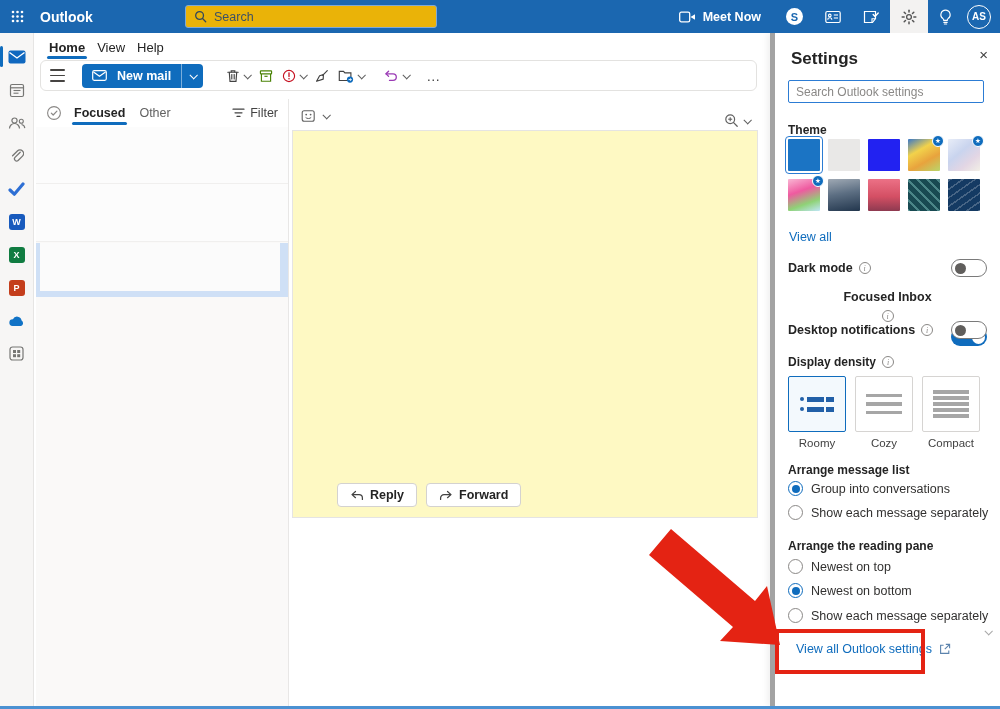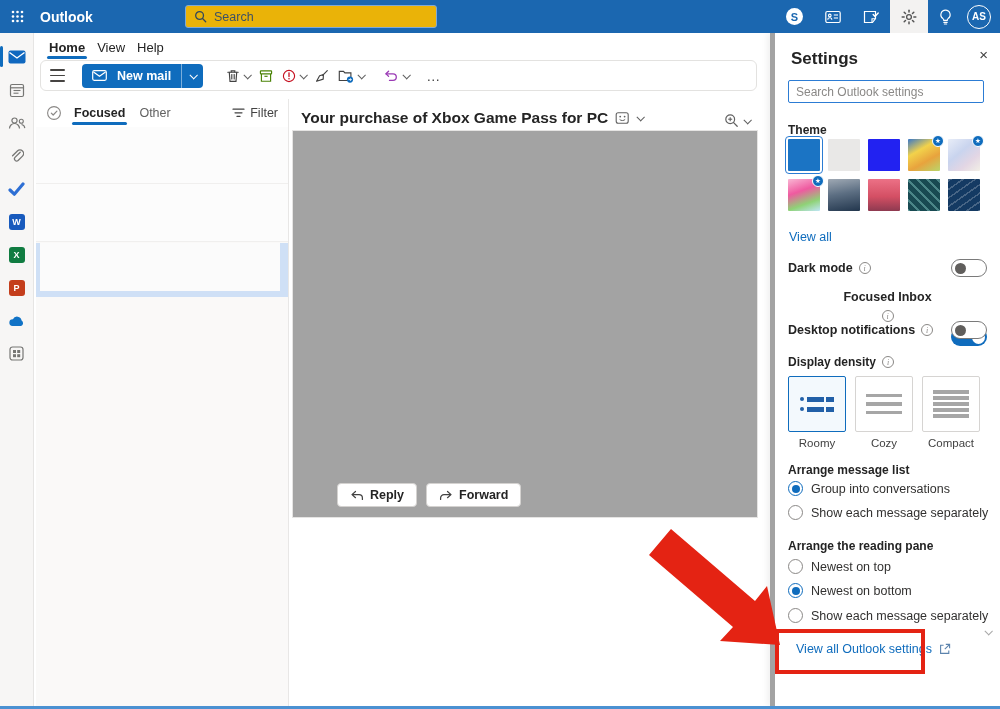--- a/index.html
+++ b/index.html
@@ -55,21 +55,21 @@
   .li-sel { position:absolute; left:0; right:0; top:144px; height:54px; background:#cfe0f6; cursor:pointer; }
   .li-sel .inner { position:absolute; left:4px; right:8px; top:0; bottom:6px; background:#fbfbfb; }
 
   .vdivider { position:absolute; left:254px; top:66px; bottom:0; width:1px; background:#e8e7e6; }
 
   
   .read-pane { position:absolute; left:255px; top:66px; right:0; bottom:0; }
   .subject-row { display:flex; align-items:center; gap:7px; padding:10px 0 0 12px; }
   .subject { font-size:15.5px; font-weight:700; color:#242424; }
   .subject-right { position:absolute; right:20px; top:14px; display:flex; align-items:center; gap:5px; cursor:pointer; }
-  .msg-card { position:absolute; left:3px; top:31px; width:466px; height:388px; background:#a3a3a3; border:1px solid #e5e4e3; }
+  .msg-card { position:absolute; left:3px; top:31px; width:466px; height:388px; background:#fef9c3; border:1px solid #e5e4e3; }
   .reply-row { position:absolute; left:44px; bottom:10px; display:flex; gap:9px; }
   .pill-btn { display:flex; align-items:center; gap:6px; border:1px solid #d4d2d0; border-radius:4px; background:#fff; padding:4px 12px; font-size:12.5px; font-weight:700; color:#242424; cursor:pointer; }
 
   
   .settings { position:absolute; left:770px; top:33px; width:230px; bottom:3px; background:#fff; border-left:5px solid #a3a3a3; box-shadow:-3px 0 6px rgba(0,0,0,.06); z-index:4; }
   .settings .title { position:absolute; left:16px; top:16px; font-size:17px; font-weight:700; }
   .close-x { position:absolute; right:12px; top:14px; font-size:15px; color:#424242; cursor:pointer; line-height:1; }
   .s-search { position:absolute; left:13px; top:47px; width:196px; height:23px; border:1px solid #2c7cd4; border-radius:2px; display:flex; align-items:center; padding:0 7px; }
   .s-search input { border:none; outline:none; width:100%; font-size:12px; color:#242424; font-family:inherit; background:transparent; }
   .s-search input::placeholder { color:#8a8886; }
@@ -135,20 +135,29 @@
   <div class="top-search">
     <span>
       <svg width="13" height="13" viewBox="0 0 14 14">
           <circle cx="6" cy="6" r="4.2" fill="none" stroke="#33475c" stroke-width="1.4"></circle>
           <line x1="9.2" y1="9.2" x2="12.6" y2="12.6" stroke="#33475c" stroke-width="1.4" stroke-linecap="round"></line>
         </svg>
     </span>
     <input placeholder="Search" style="">
   </div>
   <div class="top-right">
+    <div class="tb-item meet-now">
+      <span>
+        <svg width="17" height="12" viewBox="0 0 17 12">
+            <rect x="0.7" y="1.2" width="10" height="9.6" rx="1.6" fill="none" stroke="#fff" stroke-width="1.3"></rect>
+            <path d="M11.5 6 L16 3.2 V8.8 Z" fill="#fff"></path>
+          </svg>
+      </span>
+      <span>Meet Now</span>
+    </div>
     <div class="tb-item pad14">
       <span class="skype-circle">S</span>
     </div>
     <div class="tb-item pad14">
       <span>
         <svg width="16" height="14" viewBox="0 0 16 14">
             <rect x="0.8" y="1.5" width="14.4" height="11" rx="1.5" fill="none" stroke="#fff" stroke-width="1.2"></rect>
             <circle cx="4.8" cy="5.4" r="1.3" fill="none" stroke="#fff" stroke-width="1.1"></circle>
             <path d="M2.8 9.8 a2 2 0 0 1 4 0" fill="none" stroke="#fff" stroke-width="1.1"></path>
             <line x1="8.8" y1="5" x2="13" y2="5" stroke="#fff" stroke-width="1.1"></line>
@@ -378,21 +387,20 @@
     <div class="li-item" style="height:58px;"></div>
     <div class="li-sel">
         <div class="inner"></div>
       </div>
   </div>
 
   <div class="vdivider"></div>
 
   <div class="read-pane">
     <div class="subject-row">
-      <span class="subject">Your purchase of Xbox Game Pass for PC</span>
       <span>
         <svg width="15" height="14" viewBox="0 0 15 14">
             <rect x="1.2" y="1.8" width="12" height="10.4" rx="2" fill="none" stroke="#616161" stroke-width="1.1"></rect>
             <circle cx="5.2" cy="5.6" r="0.9" fill="#616161"></circle>
             <circle cx="9.6" cy="5.6" r="0.9" fill="#616161"></circle>
             <path d="M4.6 8.4 a3.4 2.6 0 0 0 5.6 0" fill="none" stroke="#616161" stroke-width="1"></path>
           </svg>
       </span>
       <span class="chv"></span>
     </div>

